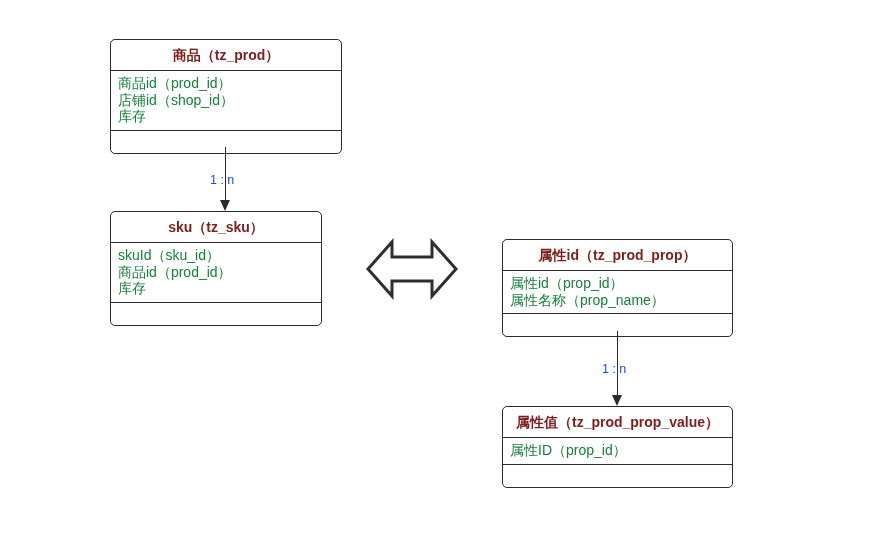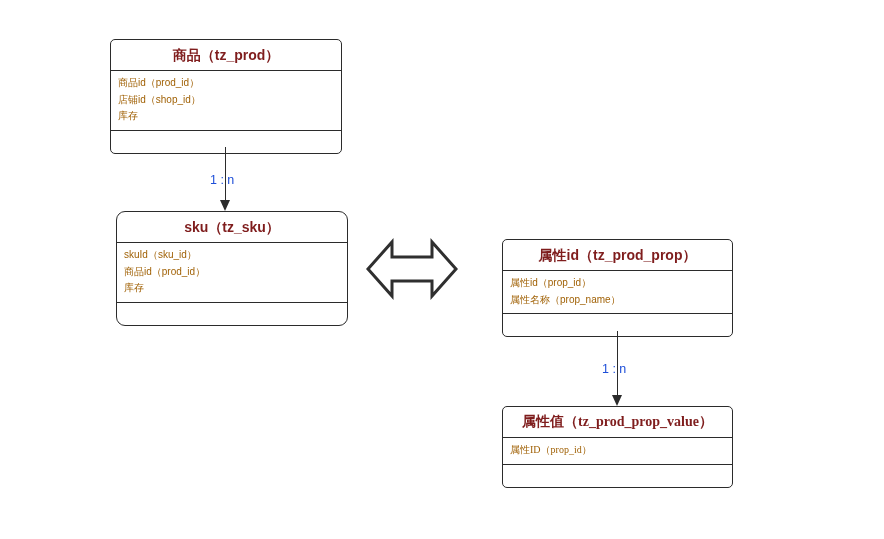--- a/index.html
+++ b/index.html
@@ -36,34 +36,34 @@
     line-height: 1;
     padding: 8px 6px 8px 6px;
     border-bottom: 1.6px solid #2b2b2b;
     white-space: nowrap;
   }
   .entity-attrs {
     padding: 4px 0 5px 7px;
     border-bottom: 1.6px solid #2b2b2b;
   }
   .attr-row {
-    font-size: 10px;
-    color: #a16207;
+    font-size: 14px;
+    color: #15803d;
     line-height: 16.5px;
     white-space: nowrap;
   }
   .entity-footer {
     height: 22px;
   }
 
   
   #box-prod        { left: 110px; top: 39px;  width: 232px; }
-  #box-sku         { left: 116px; top: 211px; width: 232px; border-radius: 9px; }
+  #box-sku         { left: 110px; top: 211px; width: 212px; }
   #box-prop        { left: 502px; top: 239px; width: 231px; }
-  #box-prop-value  { left: 502px; top: 406px; width: 231px; font-family: Liberation Serif, serif; }
+  #box-prop-value  { left: 502px; top: 406px; width: 231px; }
 
   
   .connector {
     position: absolute;
   }
   .conn-line {
     position: absolute;
     width: 0;
     border-left: 1.6px solid #2b2b2b;
   }

